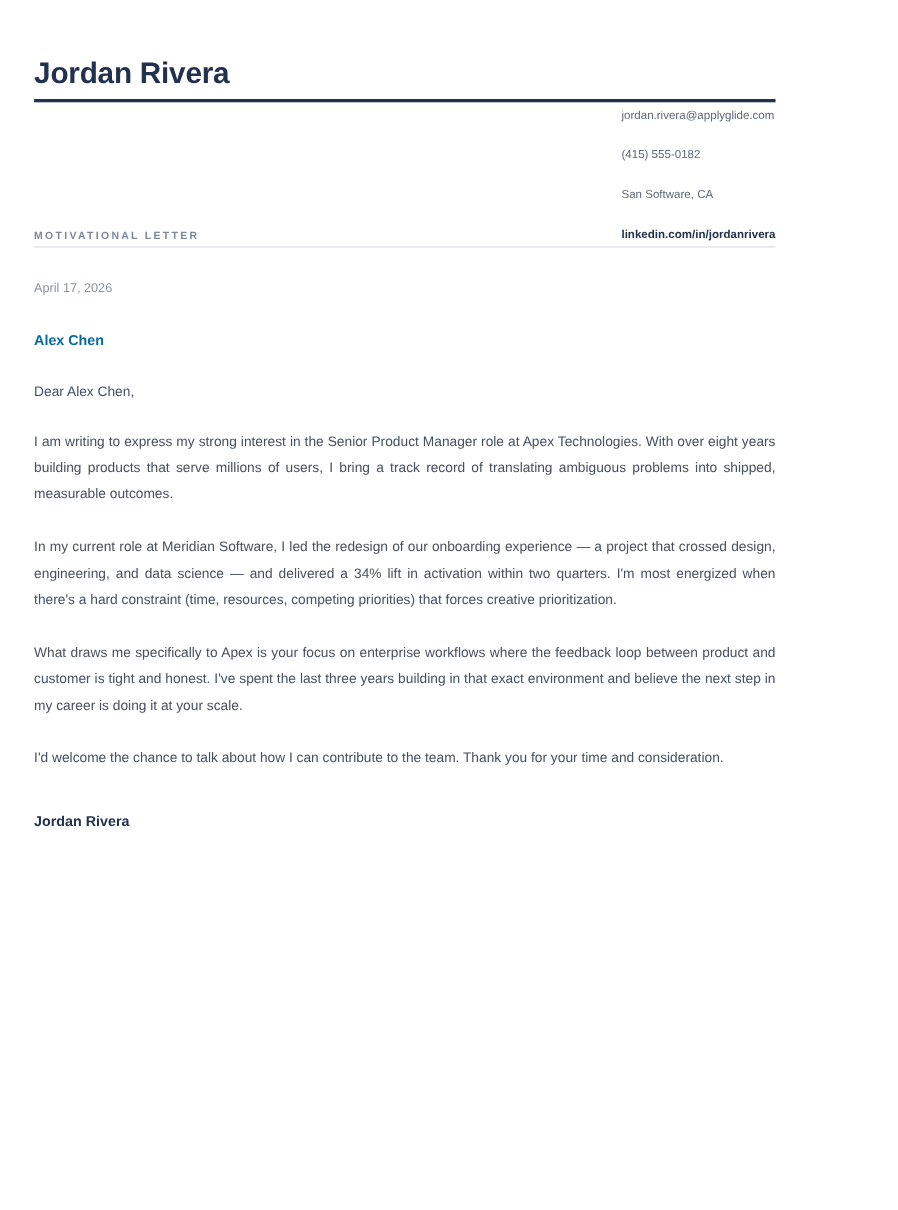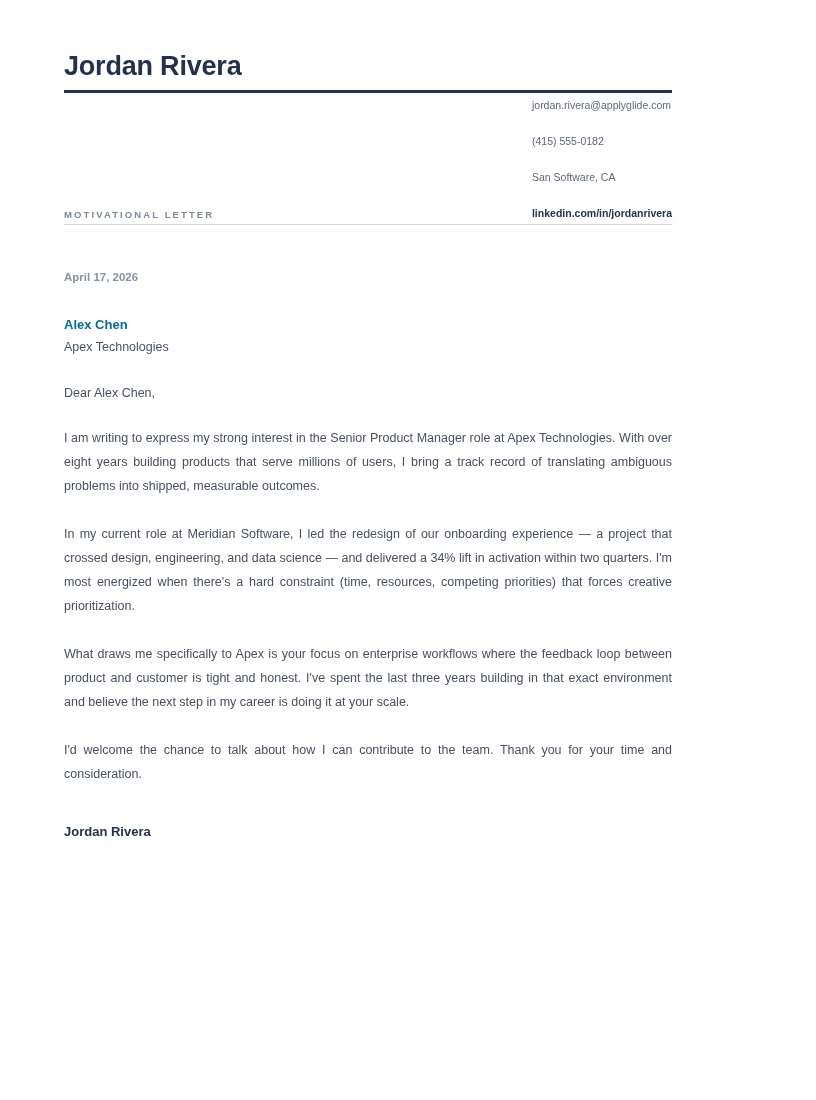--- a/index.html
+++ b/index.html
@@ -11,21 +11,21 @@
     width: 816px;
     height: 1100px;
     font-family: "Liberation Sans", sans-serif;
     -webkit-font-smoothing: antialiased;
   }
 
   .page {
     width: 736px;
     height: 1100px;
     box-sizing: border-box;
-    padding: 0 64px;
+    padding: 0 31px;
     position: relative;
     background: #ffffff;
   }
 
   
   .letter-header {
     padding-top: 50px;
   }
   .candidate-name {
     font-size: 27px;
@@ -67,25 +67,24 @@
     line-height: 14px;
   }
   .contact-item.link {
     color: #22314d;
     font-weight: bold;
     margin-left: 24px;
   }
 
   
   .letter-date {
-    margin-top: 45px;
+    margin-top: 30px;
     font-size: 11.5px;
     color: #8a93a2;
     line-height: 15px;
-    font-weight: bold;
   }
 
   .recipient-block {
     margin-top: 31px;
   }
   .recipient-name {
     font-size: 13px;
     font-weight: bold;
     color: #0369a1;
     line-height: 17px;
@@ -152,21 +151,20 @@
         <span class="contact-item">San Software, CA</span>
         <span class="contact-item link">linkedin.com/in/jordanrivera</span>
       </div>
     </div>
   </div>
 
   <div class="letter-date">April 17, 2026</div>
 
   <div class="recipient-block">
     <div class="recipient-name">Alex Chen</div>
-    <div class="recipient-org">Apex Technologies</div>
   </div>
 
   <div class="salutation">Dear Alex Chen,</div>
 
   <div class="body-copy">
     <p>I am writing to express my strong interest in the Senior Product Manager role at Apex Technologies. With over eight years building products that serve millions of users, I bring a track record of translating ambiguous problems into shipped, measurable outcomes.</p>
     <p>In my current role at Meridian Software, I led the redesign of our onboarding experience — a project that crossed design, engineering, and data science — and delivered a 34% lift in activation within two quarters. I'm most energized when there's a hard constraint (time, resources, competing priorities) that forces creative prioritization.</p>
     <p>What draws me specifically to Apex is your focus on enterprise workflows where the feedback loop between product and customer is tight and honest. I've spent the last three years building in that exact environment and believe the next step in my career is doing it at your scale.</p>
     <p>I'd welcome the chance to talk about how I can contribute to the team. Thank you for your time and consideration.</p>
   </div>

